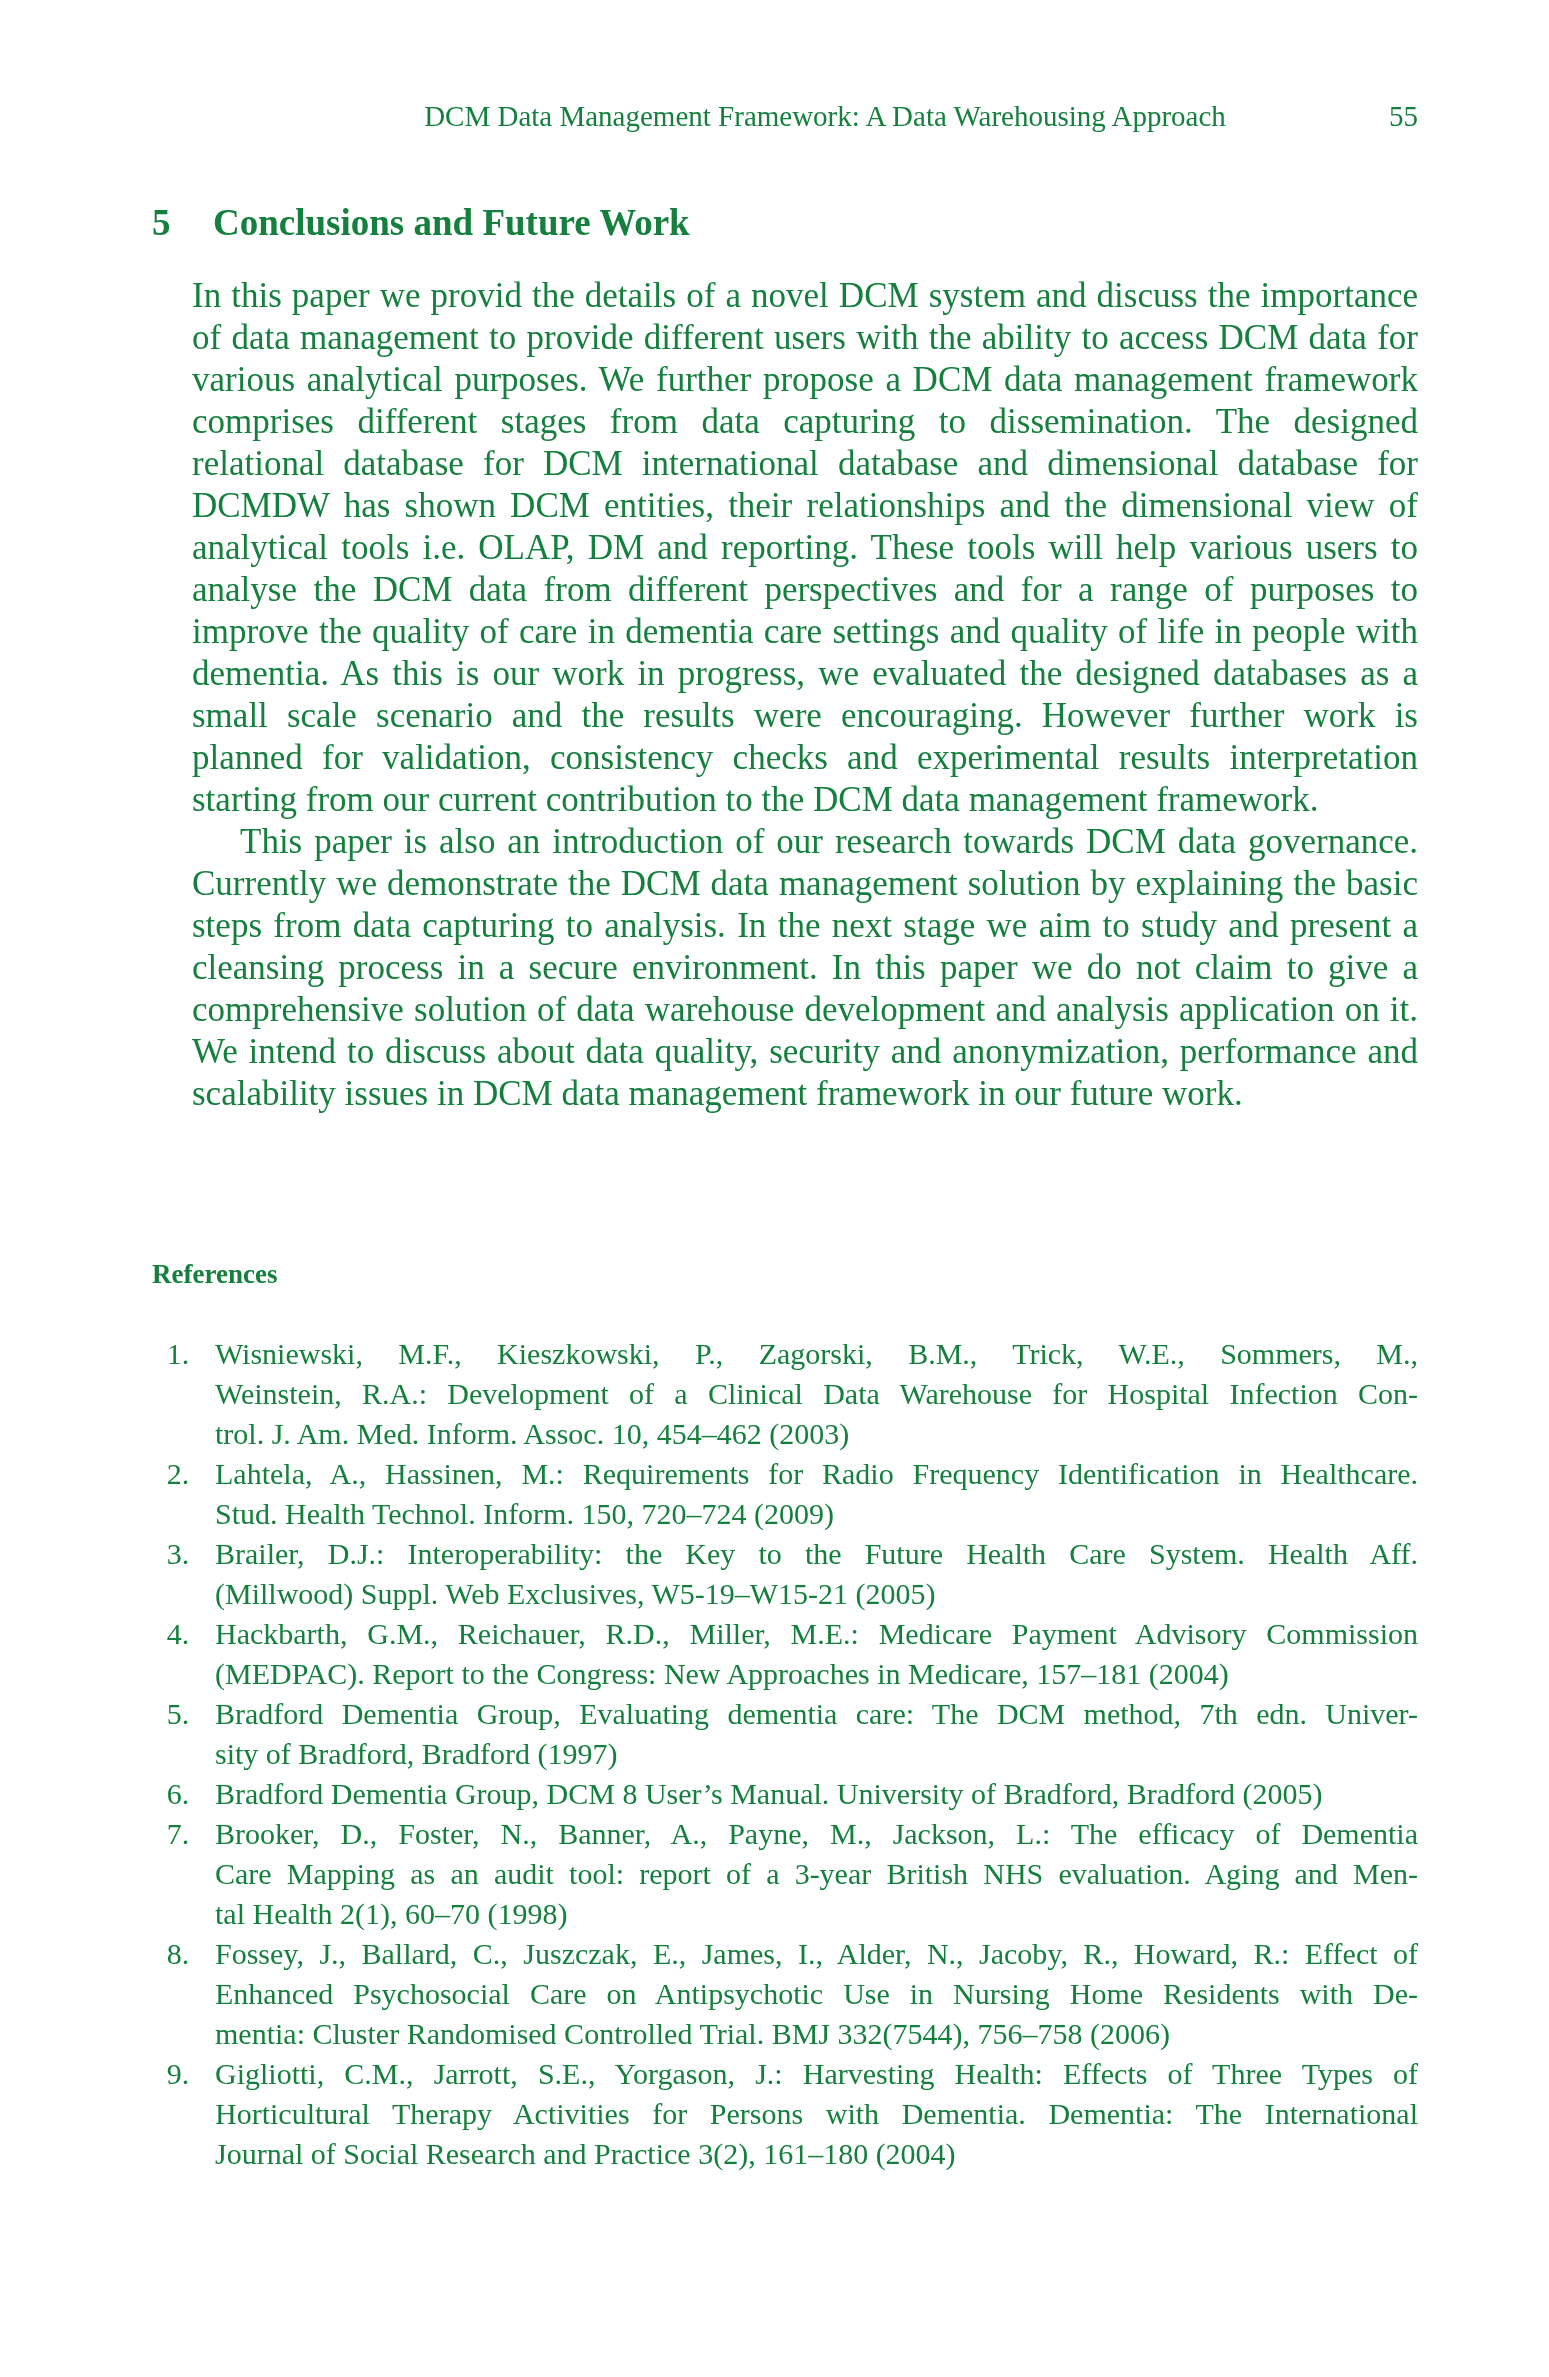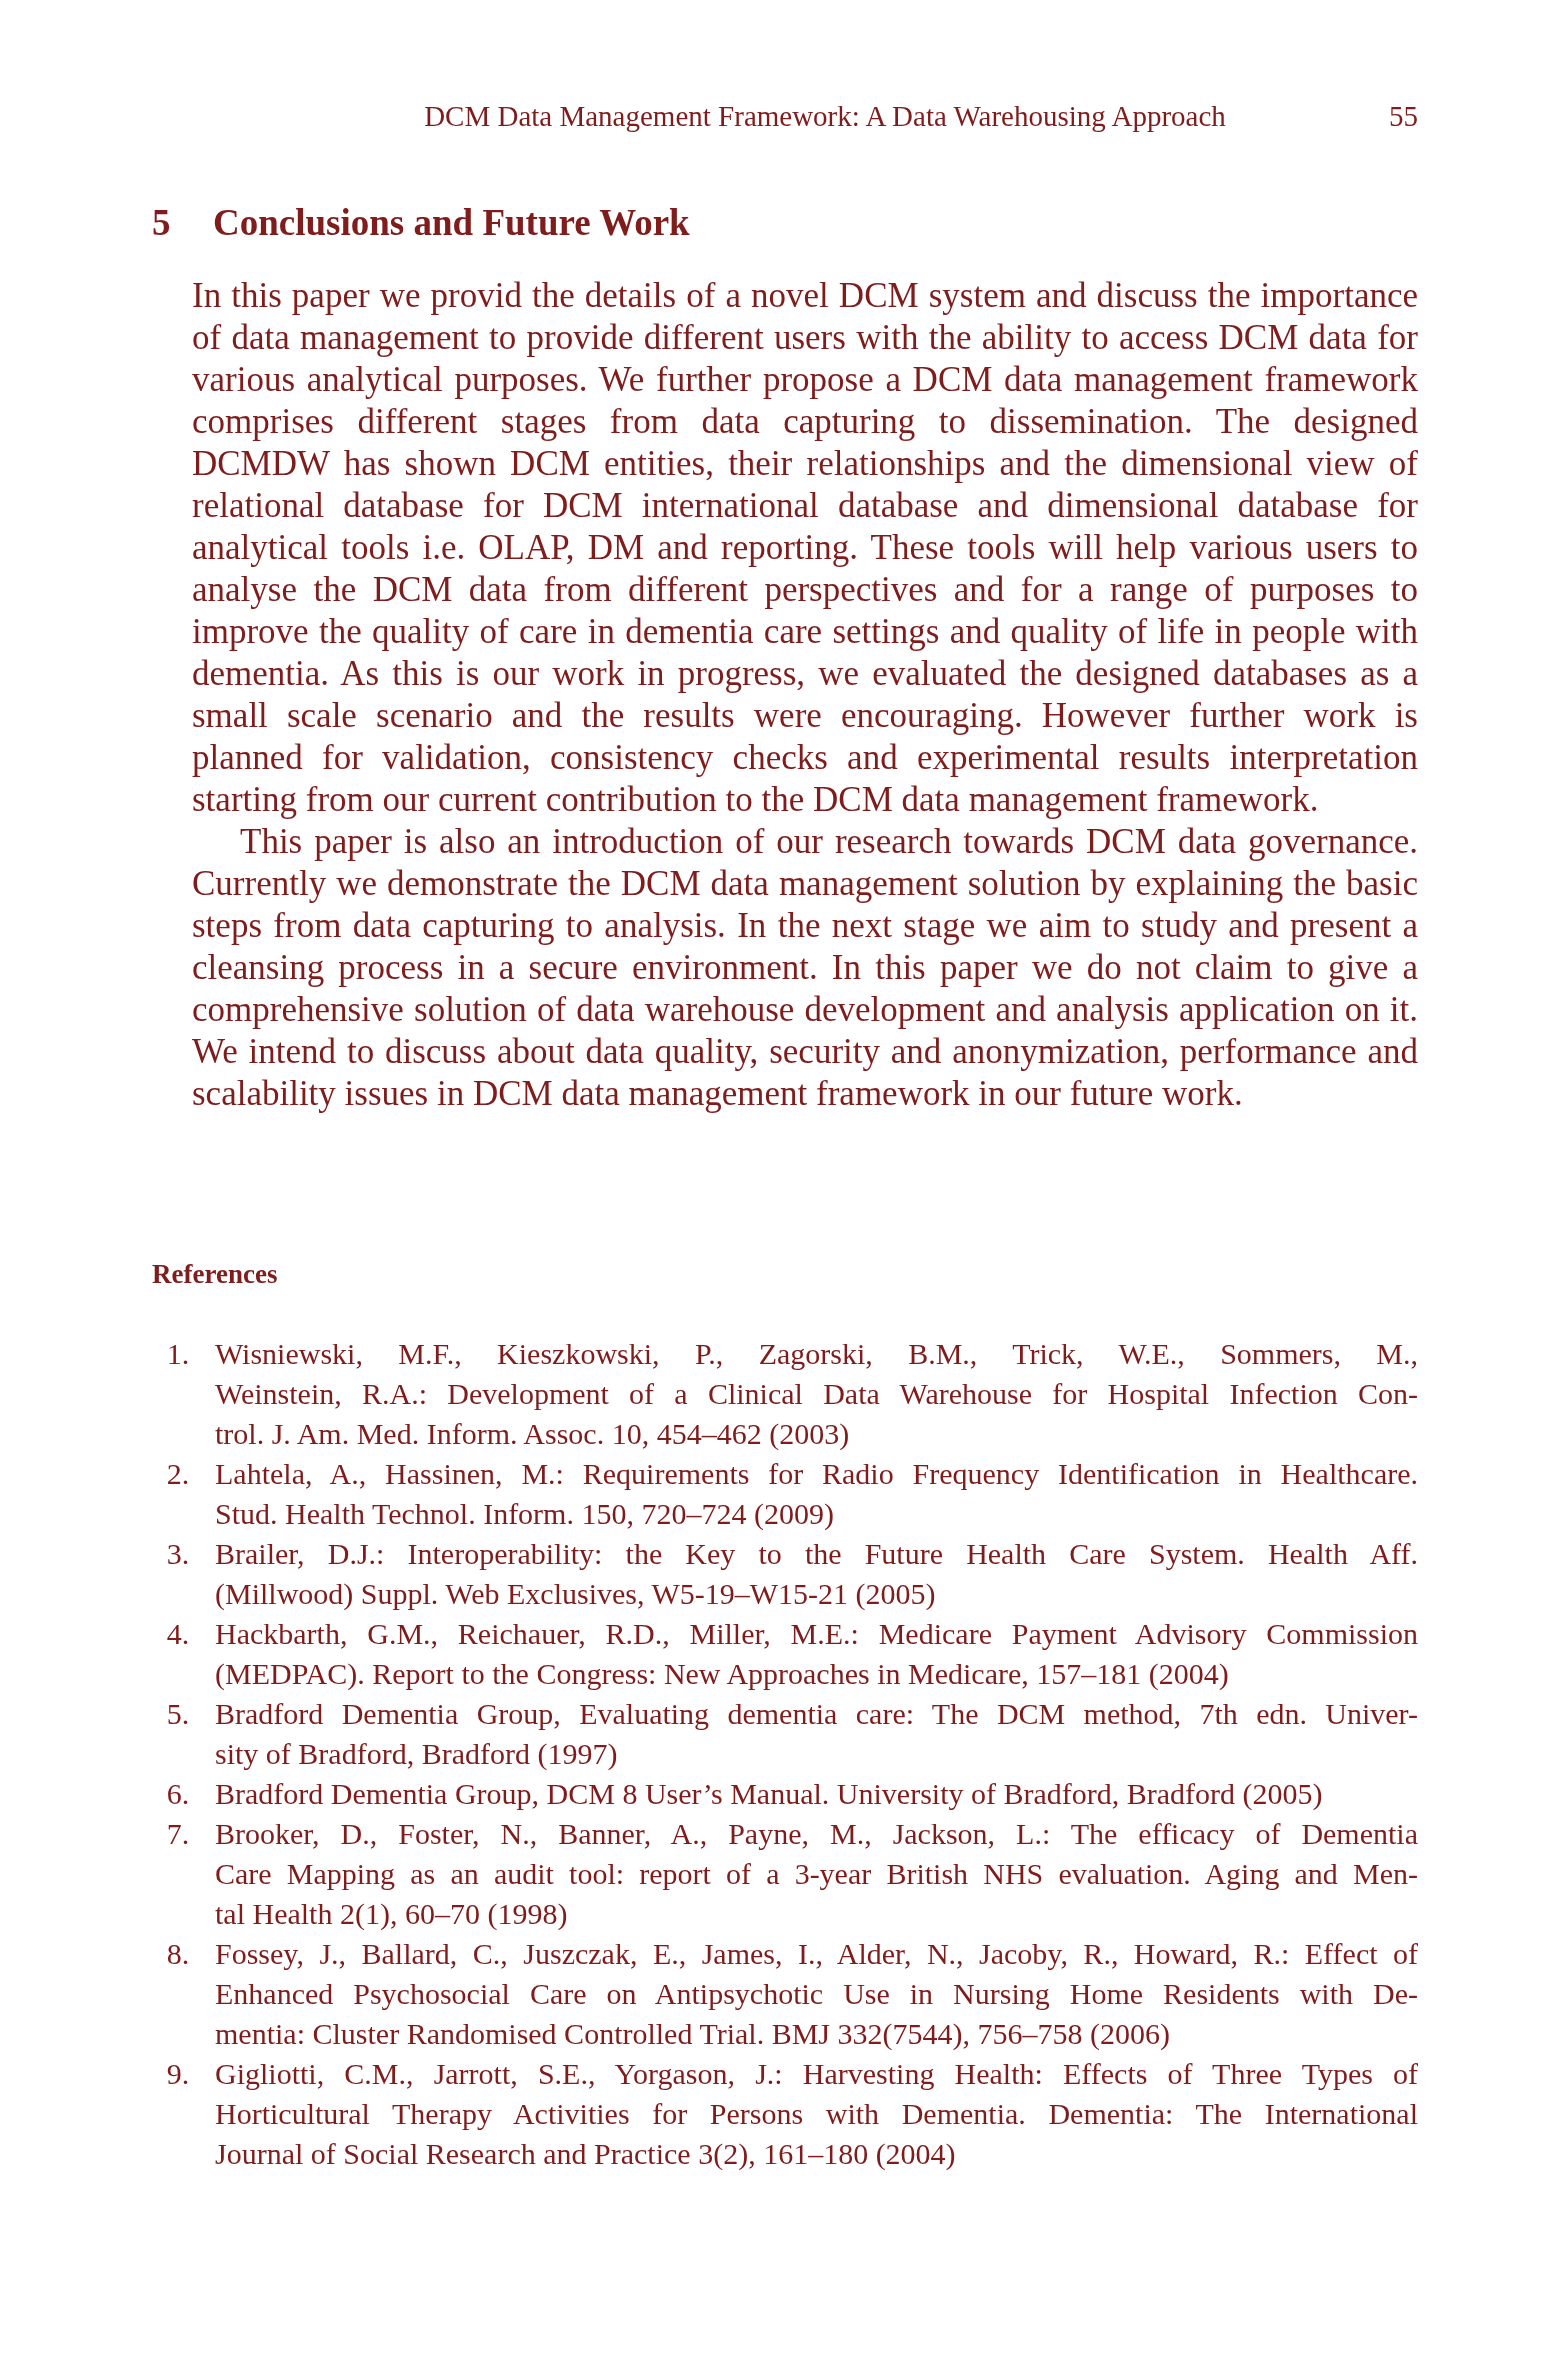--- a/index.html
+++ b/index.html
@@ -7,21 +7,21 @@
     padding: 0;
     background: #ffffff;
   }
   .page {
     position: relative;
     width: 1549px;
     height: 2377px;
     background: #ffffff;
     overflow: hidden;
     font-family: "Liberation Serif", "DejaVu Serif", serif;
-    color: #7f1d1d;
+    color: #15803d;
   }
   
   .running-head {
     position: absolute;
     top: 98px;
     left: 152px;
     width: 1266px;
     font-size: 29px;
     line-height: 36px;
     text-align: center;
@@ -133,22 +133,22 @@
   <div class="page-number">55</div>
 
   <h1 class="section-heading"><span class="sec-num">5</span><span class="sec-title">Conclusions and Future Work</span></h1>
 
   <div class="body-text">
     <div class="para">
         <div class="line">In this paper we provid the details of a novel DCM system and discuss the importance</div>
         <div class="line">of data management to provide different users with the ability to access DCM data for</div>
         <div class="line">various analytical purposes. We further propose a DCM data management framework</div>
         <div class="line">comprises different stages from data capturing to dissemination. The designed</div>
+        <div class="line">relational database for DCM international database and dimensional database for</div>
         <div class="line">DCMDW has shown DCM entities, their relationships and the dimensional view of</div>
-        <div class="line">relational database for DCM international database and dimensional database for</div>
         <div class="line">analytical tools i.e. OLAP, DM and reporting. These tools will help various users to</div>
         <div class="line">analyse the DCM data from different perspectives and for a range of purposes to</div>
         <div class="line">improve the quality of care in dementia care settings and quality of life in people with</div>
         <div class="line">dementia. As this is our work in progress, we evaluated the designed databases as a</div>
         <div class="line">small scale scenario and the results were encouraging. However further work is</div>
         <div class="line">planned for validation, consistency checks and experimental results interpretation</div>
         <div class="line last">starting from our current contribution to the DCM data management framework.</div>
       </div>
     <div class="para para-indent">
         <div class="line">This paper is also an introduction of our research towards DCM data governance.</div>

